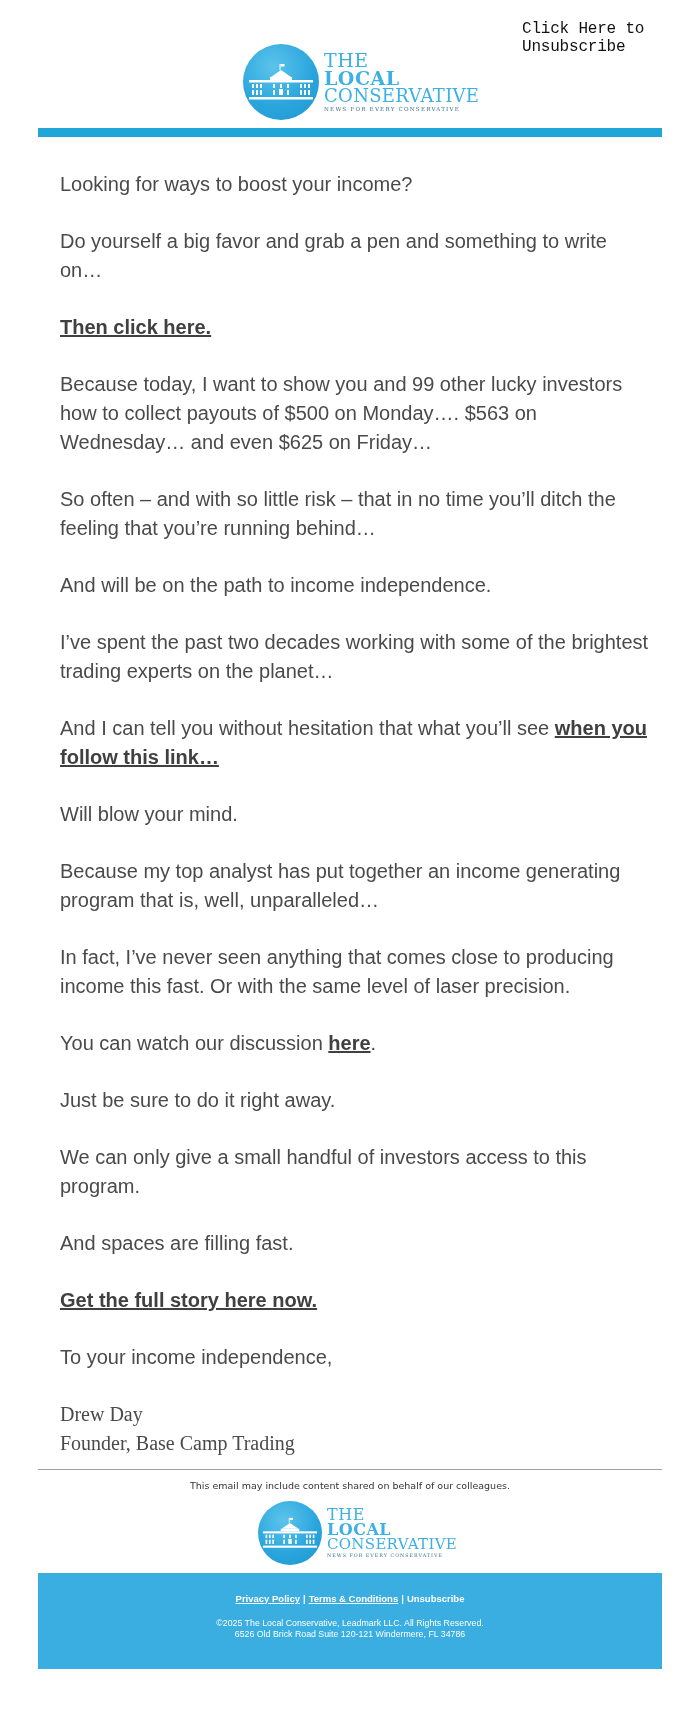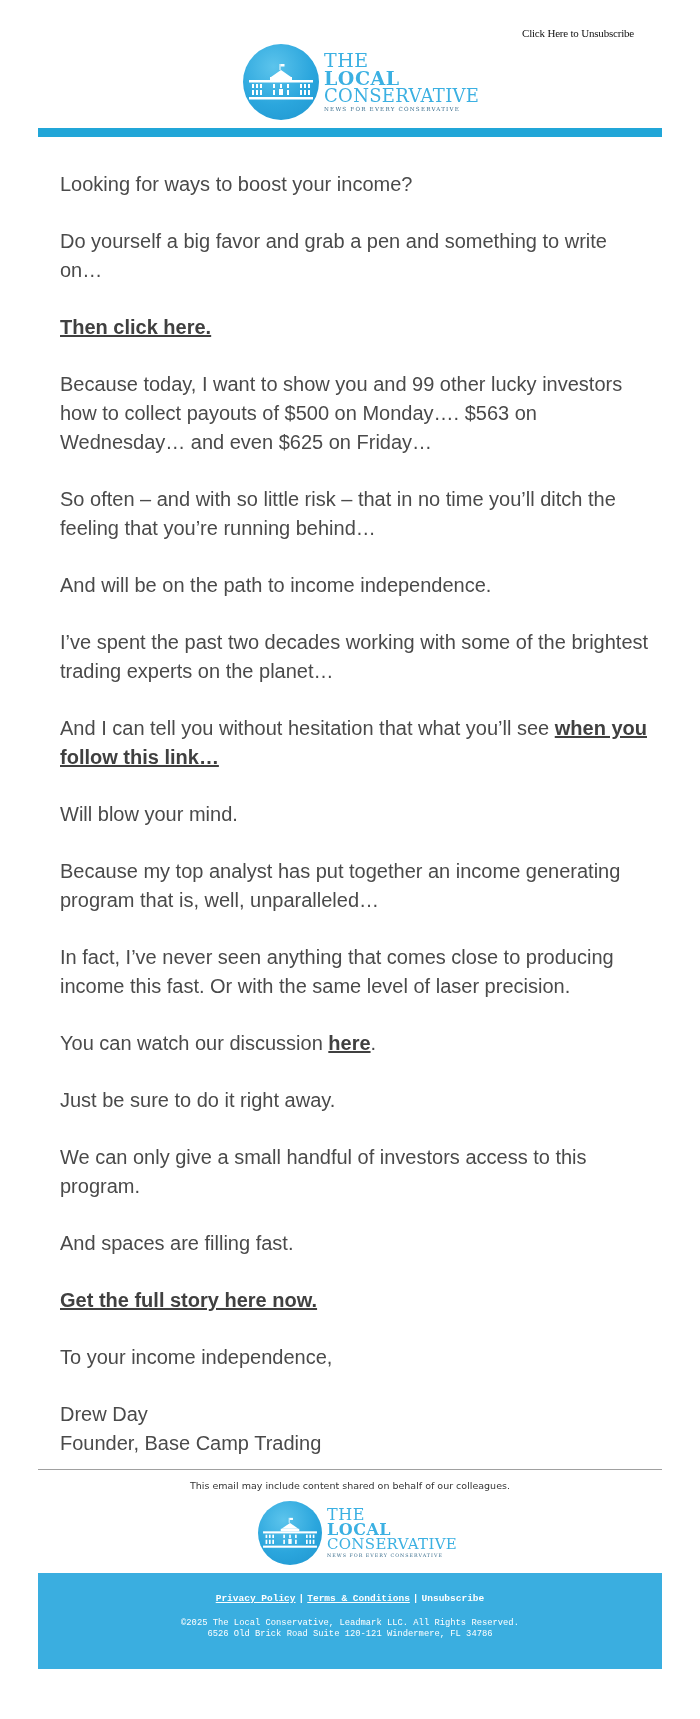--- a/index.html
+++ b/index.html
@@ -1,39 +1,39 @@
 <!DOCTYPE html>
 <html><head>
 <meta charset="utf-8">
 <style>
   html, body { margin:0; padding:0; background:#ffffff; }
   body { width:700px; height:1719px; position:relative; overflow:hidden; font-family:"Liberation Sans", sans-serif; }
-  .unsub-top { position:absolute; top:27px; left:522px; font-family:Liberation Serif, serif; font-size:11px; color:#111; text-decoration:none; letter-spacing:-0.2px; }
+  .unsub-top { position:absolute; top:20px; left:522px; font-family:Liberation Mono, monospace; font-size:16px; color:#111; text-decoration:none; letter-spacing:-0.2px; }
   .logo { position:absolute; display:flex; align-items:center; }
   .logo-top { top:44px; left:243px; }
   .logo-circle { width:76px; height:76px; border-radius:50%; background:radial-gradient(circle at 40% 30%, #5cc4ec 0%, #2ba6dd 55%, #1e95cf 100%); position:relative; overflow:hidden; }
   .logo-circle svg { position:absolute; left:0; top:0; }
   .logo-text { margin-left:5px; font-family:"DejaVu Serif", serif; color:#3bb0e2; line-height:1; }
   .logo-text .l1 { font-size:19px; letter-spacing:0.5px; display:block; }
   .logo-text .l2 { font-size:19px; letter-spacing:0.5px; display:block; margin-top:-1px;font-weight:bold; }
   .logo-text .l3 { font-size:18px; letter-spacing:0.3px; display:block; margin-top:-1px; }
   .logo-text .tag { font-size:5.6px; letter-spacing:1.2px; color:#3a6d8c; display:block; margin-top:2px; }
   .header-bar { position:absolute; top:128px; left:38px; width:624px; height:9px; background:#21a6d8; }
   .content { position:absolute; top:170px; left:60px; width:590px; font-size:20px; color:#4a4a4a; line-height:29px; }
   .content p { margin:0 0 28px 0; }
   .content a { color:#404040; font-weight:bold; text-decoration:underline; }
-  .sig { margin-top:0; }
+  .sig { margin-top:0;font-family:Liberation Serif, serif; }
   .divider { position:absolute; top:1469px; left:38px; width:624px; height:1px; background:#a0a0a0; }
   .disclaimer { position:absolute; top:1480px; left:0; width:700px; text-align:center; font-family:"DejaVu Sans", sans-serif; font-size:9.5px; color:#333; }
   .logo-bottom { top:1501px; left:258px; }
   .logo-bottom .logo-circle { width:64px; height:64px; }
   .logo-bottom .logo-text .l1, .logo-bottom .logo-text .l2 { font-size:16px; }
   .logo-bottom .logo-text .l3 { font-size:15px; }
   .logo-bottom .logo-text .tag { font-size:4.8px; letter-spacing:1px; }
-  .footer { position:absolute; top:1573px; left:38px; width:624px; height:96px; background:#3aaee0; color:#fff; text-align:center; font-family:Liberation Mono, monospace; }
+  .footer { position:absolute; top:1573px; left:38px; width:624px; height:96px; background:#3aaee0; color:#fff; text-align:center; font-family:Liberation Sans, sans-serif; }
   .footer .links { margin-top:20px; font-size:9.5px; font-weight:bold; }
   .footer .links a { color:#fff; text-decoration:underline; }
   .footer .links .unsub-link { text-decoration:none; }
   .footer .sep { margin:0 3px; }
   .footer .copy { margin-top:14px; font-size:8.8px; line-height:11px; }
 </style>
 </head>
 <body>
 
 <a class="unsub-top" href="#">Click Here to Unsubscribe</a>

